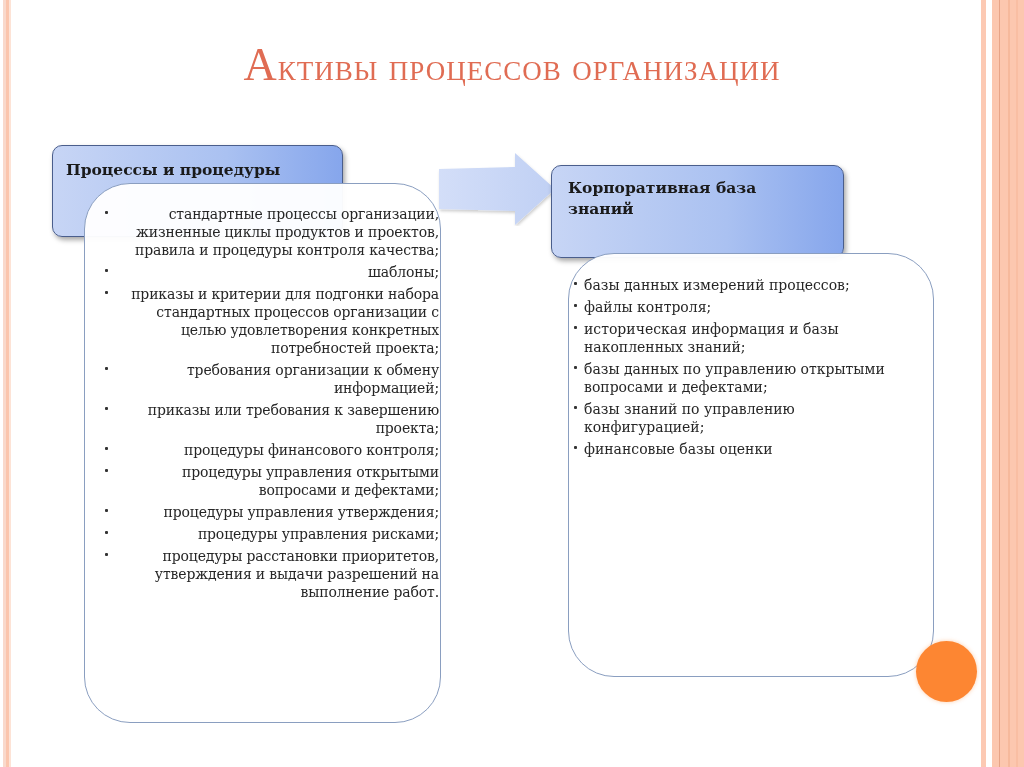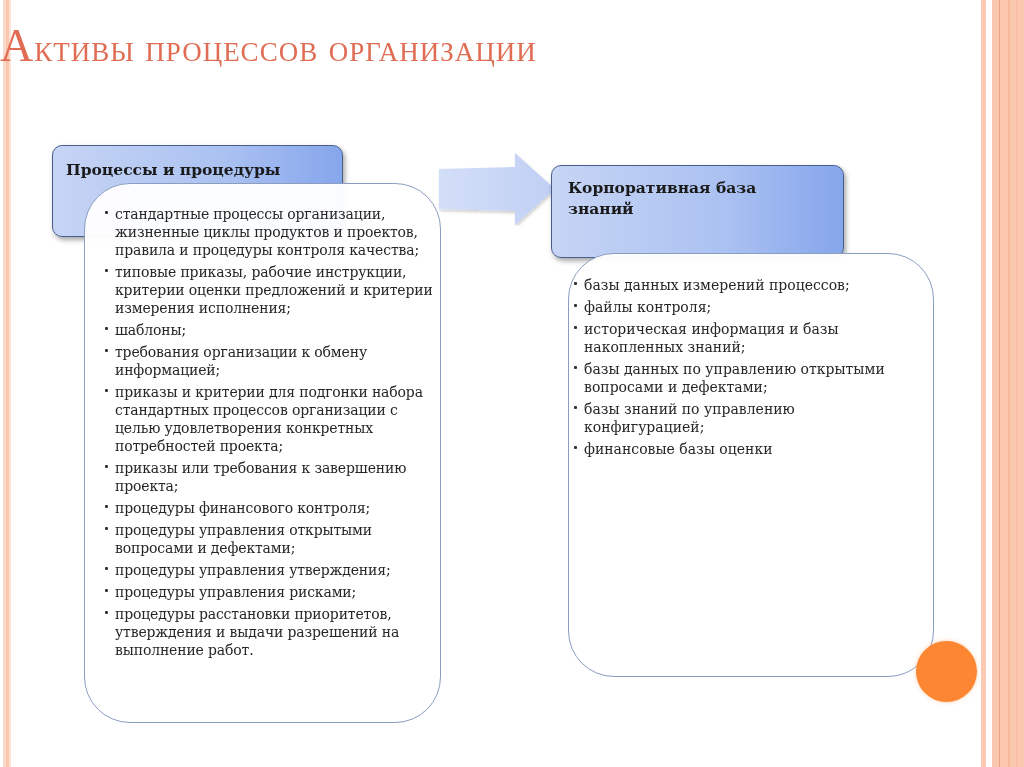--- a/index.html
+++ b/index.html
@@ -23,22 +23,22 @@
     .rs1 { left: 981px; width: 5px; background: #fcc9b3; }
     .rs2 { left: 992px; width: 32px; background: #fcc7af; }
     .rs3 { left: 999px; width: 1px; background: #e7a487; }
     .rs4 { left: 1008px; width: 2px; background: #f6b99c; }
     .rs5 { left: 1016px; width: 2px; background: #f9bea3; }
 
     .title {
       position: absolute;
       left: 0;
       width: 1024px;
-      top: 19px;
-      text-align: left;
+      top: 38px;
+      text-align: center;
       color: #e06c53;
       font-family: "Liberation Serif", "DejaVu Serif", serif;
       font-size: 38px;
       letter-spacing: 1px;
       font-variant: small-caps;
       text-transform: lowercase;
     }
     .title .first { text-transform: uppercase; font-size: 46px; }
 
     
@@ -77,21 +77,21 @@
     .list {
       position: absolute;
       margin: 0;
       padding: 0;
       list-style: none;
       color: #262626;
       font-family: "DejaVu Serif", serif;
       font-size: 14px;
       line-height: 18px;
     }
-    .list1 { left: 104px; top: 205px; width: 335px; }
+    .list1 { left: 104px; top: 205px; width: 335px; text-align: right; }
     .list2 { left: 573px; top: 276px; width: 345px; }
     .list li {
       position: relative;
       padding-left: 11px;
       margin-bottom: 4px;
     }
     .list li::before {
       content: "";
       position: absolute;
       left: 1px;
@@ -148,24 +148,23 @@
     <filter id="sh" x="-10%" y="-10%" width="130%" height="140%">
       <feDropShadow dx="1" dy="2" stdDeviation="1.5" flood-color="#000" flood-opacity="0.2"></feDropShadow>
     </filter>
   </defs>
   <polygon points="2,16 78,14 78,0 118,36 78,72 78,58 2,56" fill="url(#ag)" filter="url(#sh)"></polygon>
 </svg>
 
 <div class="cbox cbox1"></div>
 <ul class="list list1">
   <li><span class="li-text">стандартные процессы организации, жизненные циклы продуктов и проектов, правила и процедуры контроля качества;</span></li>
-  <li><span class="li-text">типовые приказы, рабочие инструкции, критерии оценки предложений и критерии измерения исполнения;</span></li>
   <li><span class="li-text">шаблоны;</span></li>
+  <li><span class="li-text">приказы и критерии для подгонки набора стандартных процессов организации с целью удовлетворения конкретных потребностей проекта;</span></li>
   <li><span class="li-text">требования организации к обмену информацией;</span></li>
-  <li><span class="li-text">приказы и критерии для подгонки набора стандартных процессов организации с целью удовлетворения конкретных потребностей проекта;</span></li>
   <li><span class="li-text">приказы или требования к завершению проекта;</span></li>
   <li><span class="li-text">процедуры финансового контроля;</span></li>
   <li><span class="li-text">процедуры управления открытыми вопросами и дефектами;</span></li>
   <li><span class="li-text">процедуры управления утверждения;</span></li>
   <li><span class="li-text">процедуры управления рисками;</span></li>
   <li><span class="li-text">процедуры расстановки приоритетов, утверждения и выдачи разрешений на выполнение работ.</span></li>
 </ul>
 
 <div class="hbox hbox2">
   <span style="display:block;width:230px;">Корпоративная база знаний</span>

